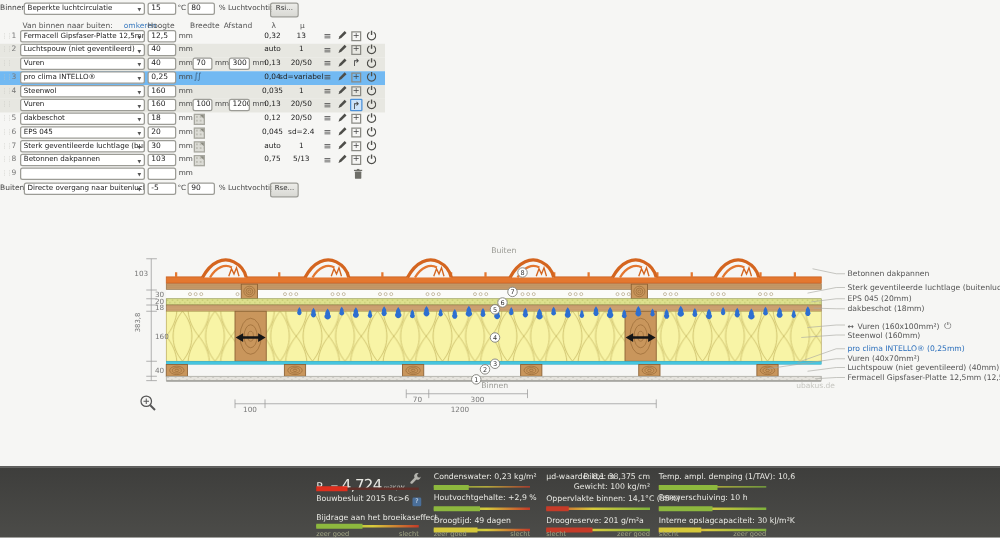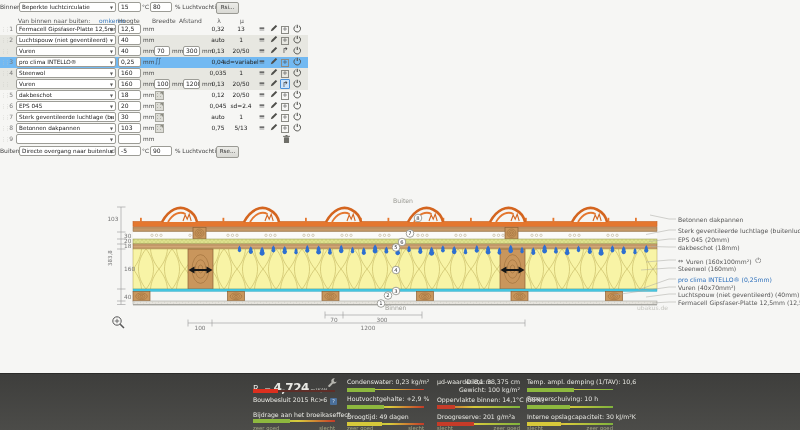--- a/index.html
+++ b/index.html
@@ -49,21 +49,21 @@
   #dsvg{position:absolute;left:0;top:0;width:800px;height:345px;z-index:1}
   #legend{position:absolute;left:678px;top:0;width:122px;z-index:2}
   .litem{position:absolute;left:0;font-size:6.1px;color:#555;white-space:nowrap;line-height:7px}
   
   #footer{position:absolute;left:0;top:373px;width:800px;height:57px;z-index:3;
           background:linear-gradient(180deg,#3e3e3c,#4c4c49);border-top:1px solid #2c2c2a;color:#e8e8e3}
   #footer .fcol{position:absolute;top:0;height:57px}
   #footer .ftx{position:absolute;font-size:6.2px;line-height:8px;white-space:nowrap}
   .rcline{position:absolute;left:0;top:3px;white-space:nowrap}
   .rcsym{font-size:8.5px}.rcsub{font-size:5px;vertical-align:-1px}
-  .rceq{font-size:8px}.rcval{font-size:12px;font-weight:bold;letter-spacing:-0.5px}
+  .rceq{font-size:8px}.rcval{font-size:12px;font-weight:normal;letter-spacing:-0.5px}
   .rcunit{font-size:5px;color:#cfcfc9}
   .rbar{position:absolute;height:4px}
   .rtrack{position:absolute;left:0;right:0;top:1.2px;height:1.8px;background:linear-gradient(90deg,#7fb23c,#d8cb3c 55%,#c43a28)}
   .rbar.rev .rtrack{background:linear-gradient(90deg,#c43a28,#d8cb3c 45%,#7fb23c)}
   .rfill{position:absolute;left:0;top:0;height:4px}
   .scal{position:absolute;font-size:5.3px;color:#a2a685;line-height:6px}
   .info{display:inline-block;width:6.5px;height:6.5px;background:#4a6f9a;color:#dce8f4;font-size:5px;line-height:6.5px;
         text-align:center;border-radius:1px;margin-left:3px;vertical-align:-1px}
   svg text{font-family:"DejaVu Sans","Liberation Sans",sans-serif}
 </style>

